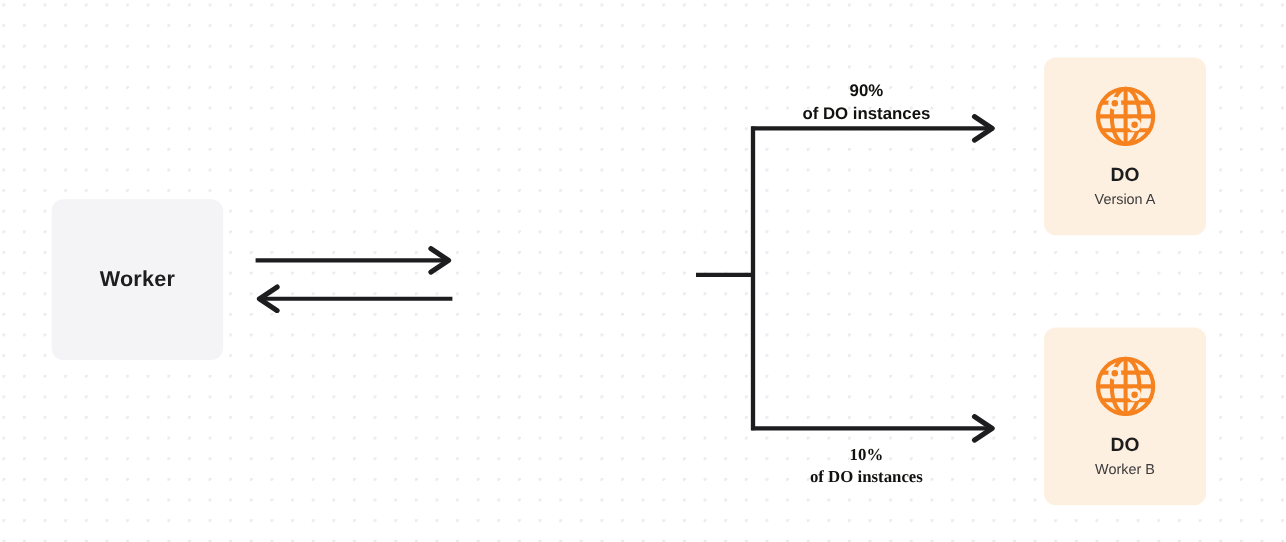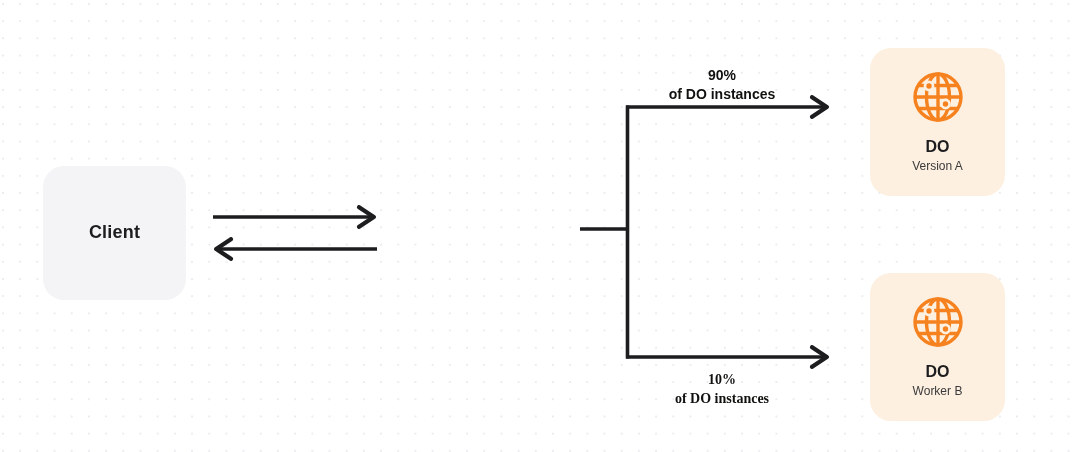--- a/index.html
+++ b/index.html
@@ -20,21 +20,21 @@
     height: 452px;
     background-color: #ffffff;
     background-image: radial-gradient(circle at 1px 1px, #ececf0 1.25px, transparent 1.3px);
     background-size: 17.2px 17.2px;
     background-position: 2px 3px;
   }
 
   
   .node {
     position: absolute;
-    border-radius: 21px;
+    border-radius: 10px;
     display: flex;
     flex-direction: column;
     align-items: center;
     justify-content: center;
     box-sizing: border-box;
   }
 
   .node-client {
     left: 43px;
     top: 166px;
@@ -177,21 +177,21 @@
     <span class="pct">90%</span>
     <span class="desc">of DO instances</span>
   </div>
 
   <div class="edge-label edge-label-bottom">
     <span class="pct">10%</span>
     <span class="desc">of DO instances</span>
   </div>
 
   <div class="node node-client">
-    <span class="node-title">Client</span>
+    <span class="node-title">Worker</span>
   </div>
 
 
   <div class="node node-do-a">
     <span class="icon-wrap do-icon-wrap">
       <svg width="56" height="56" viewBox="0 0 56 56" aria-hidden="true">
         <g fill="none" stroke="#f6821f" stroke-width="3.4">
           <circle cx="28" cy="28" r="23"></circle>
           <ellipse cx="28" cy="28" rx="11.5" ry="23"></ellipse>
           <line x1="28" y1="5" x2="28" y2="51"></line>

